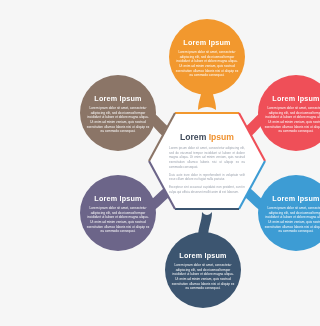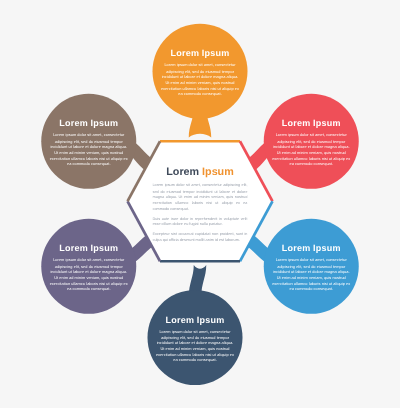--- a/index.html
+++ b/index.html
@@ -2,21 +2,21 @@
 <html><head>
 <meta charset="utf-8">
 <style>
   html,body{margin:0;padding:0;}
   body{
     width:320px;height:326px;
     background:#f6f6f6;
     font-family:"Liberation Sans", sans-serif;
     overflow:hidden;
   }
-  #stage{position:relative;width:264px;height:326px;}
+  #stage{position:relative;width:264px;height:326px;margin-left:47px;}
   #stage svg{position:absolute;left:0;top:0;}
 
   .node-title{
     font-weight:bold;
     letter-spacing:.2px;
   }
   .node-body{
     letter-spacing:.05px;
   }
   .hex-title-lorem{fill:#3f4a5a;font-weight:bold;}

